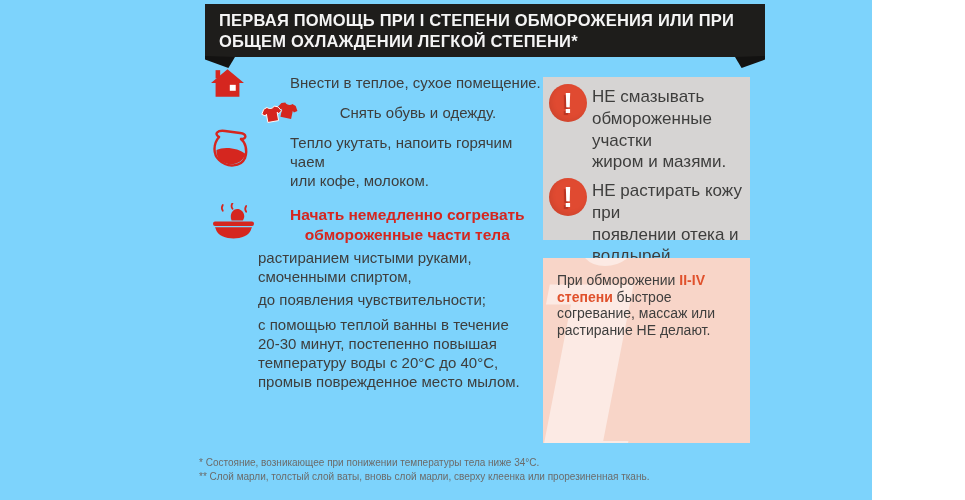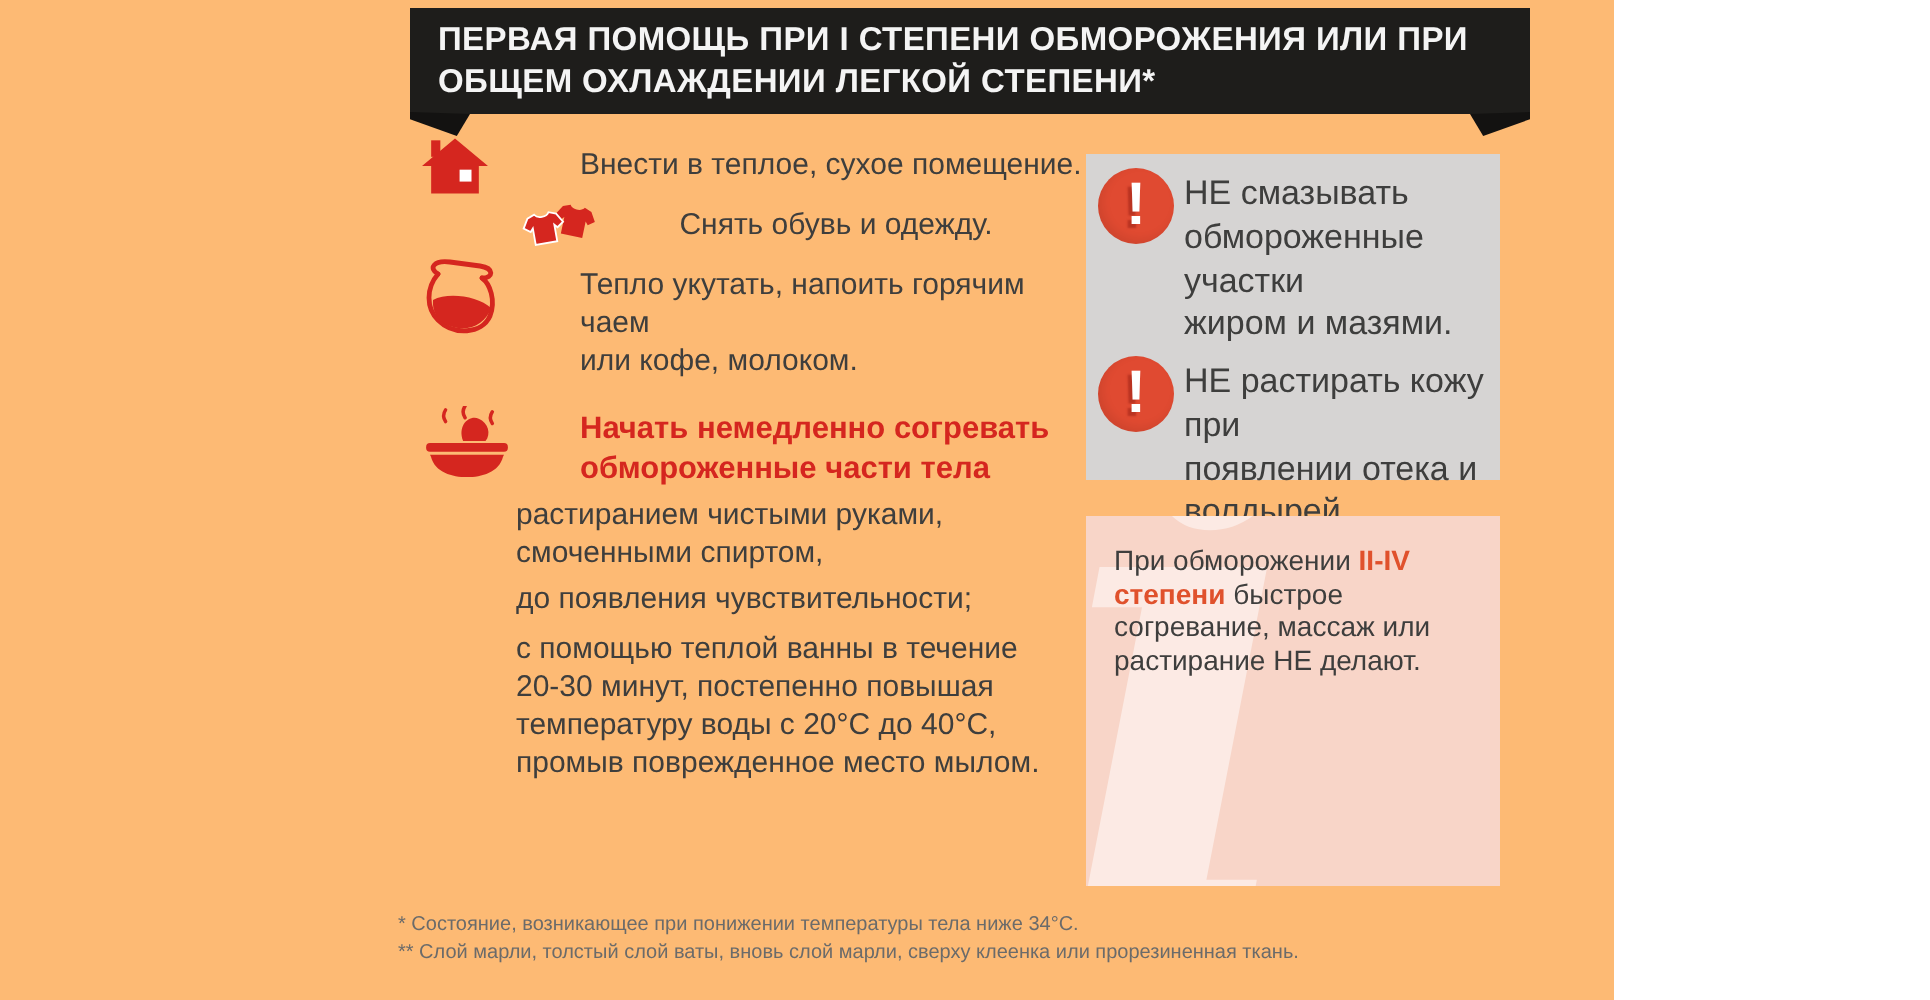--- a/index.html
+++ b/index.html
@@ -1,17 +1,17 @@
 <!DOCTYPE html>
 <html><head>
 <meta charset="utf-8">
 <style>
   html,body{margin:0;padding:0;background:#fff;}
   .canvas{
-    position:relative;width:807px;height:500px;background:#fdba74;overflow:hidden;
+    position:relative;width:872px;height:500px;background:#7dd3fc;overflow:hidden;
     font-family:"Liberation Sans","DejaVu Sans",sans-serif;color:#3e3e3d;
   }
   
   .banner{
     position:absolute;left:205px;top:4px;width:560px;height:53px;
     background:#1e1d1b;box-sizing:border-box;padding:6px 10px 0 14px;
   }
   .banner-text{
     color:#f4f4f4;font-weight:bold;font-size:16.5px;line-height:1.3;
     letter-spacing:.2px;white-space:pre-line;
@@ -21,21 +21,21 @@
   .fold-right{left:735px;clip-path:polygon(0 8%,100% 0,100% 30%,22% 100%);}
   
   .left-col{position:absolute;left:206px;top:69px;width:340px;}
   .row{display:flex;align-items:flex-start;gap:32px;}
   .ic{flex:0 0 52px;box-sizing:border-box;padding-left:5px;}
   .row p{margin:0;font-size:15px;line-height:1.27;white-space:pre-line;padding-top:4px;}
   .row-house{margin-bottom:2px;}
   .row-clothes{margin-bottom:2px;justify-content:center;}
   .row-jug{margin-bottom:13px;}
   .row-warm{margin-bottom:4px;}
-  .row-warm p{color:#d5261f;font-weight:bold;font-size:15.5px;line-height:1.25;padding-top:2px;}
+  .row-warm p{color:#d5261f;font-weight:bold;font-size:15.5px;line-height:1.25;padding-top:2px;text-align:center;}
   .indent-p{margin:0 0 4px 52px;font-size:15px;line-height:1.27;white-space:pre-line;}
   .indent-p.p2{margin-bottom:6px;}
   .indent-p.p3{margin-bottom:19px;}
   .row-sock p{padding-top:2px;}
   
   .gray-box{
     position:absolute;left:543px;top:77px;width:207px;height:163px;
     background:#d6d4d3;box-sizing:border-box;padding:7px 4px 0 8px;
   }
   .dont{display:flex;align-items:flex-start;margin-bottom:5px;}

